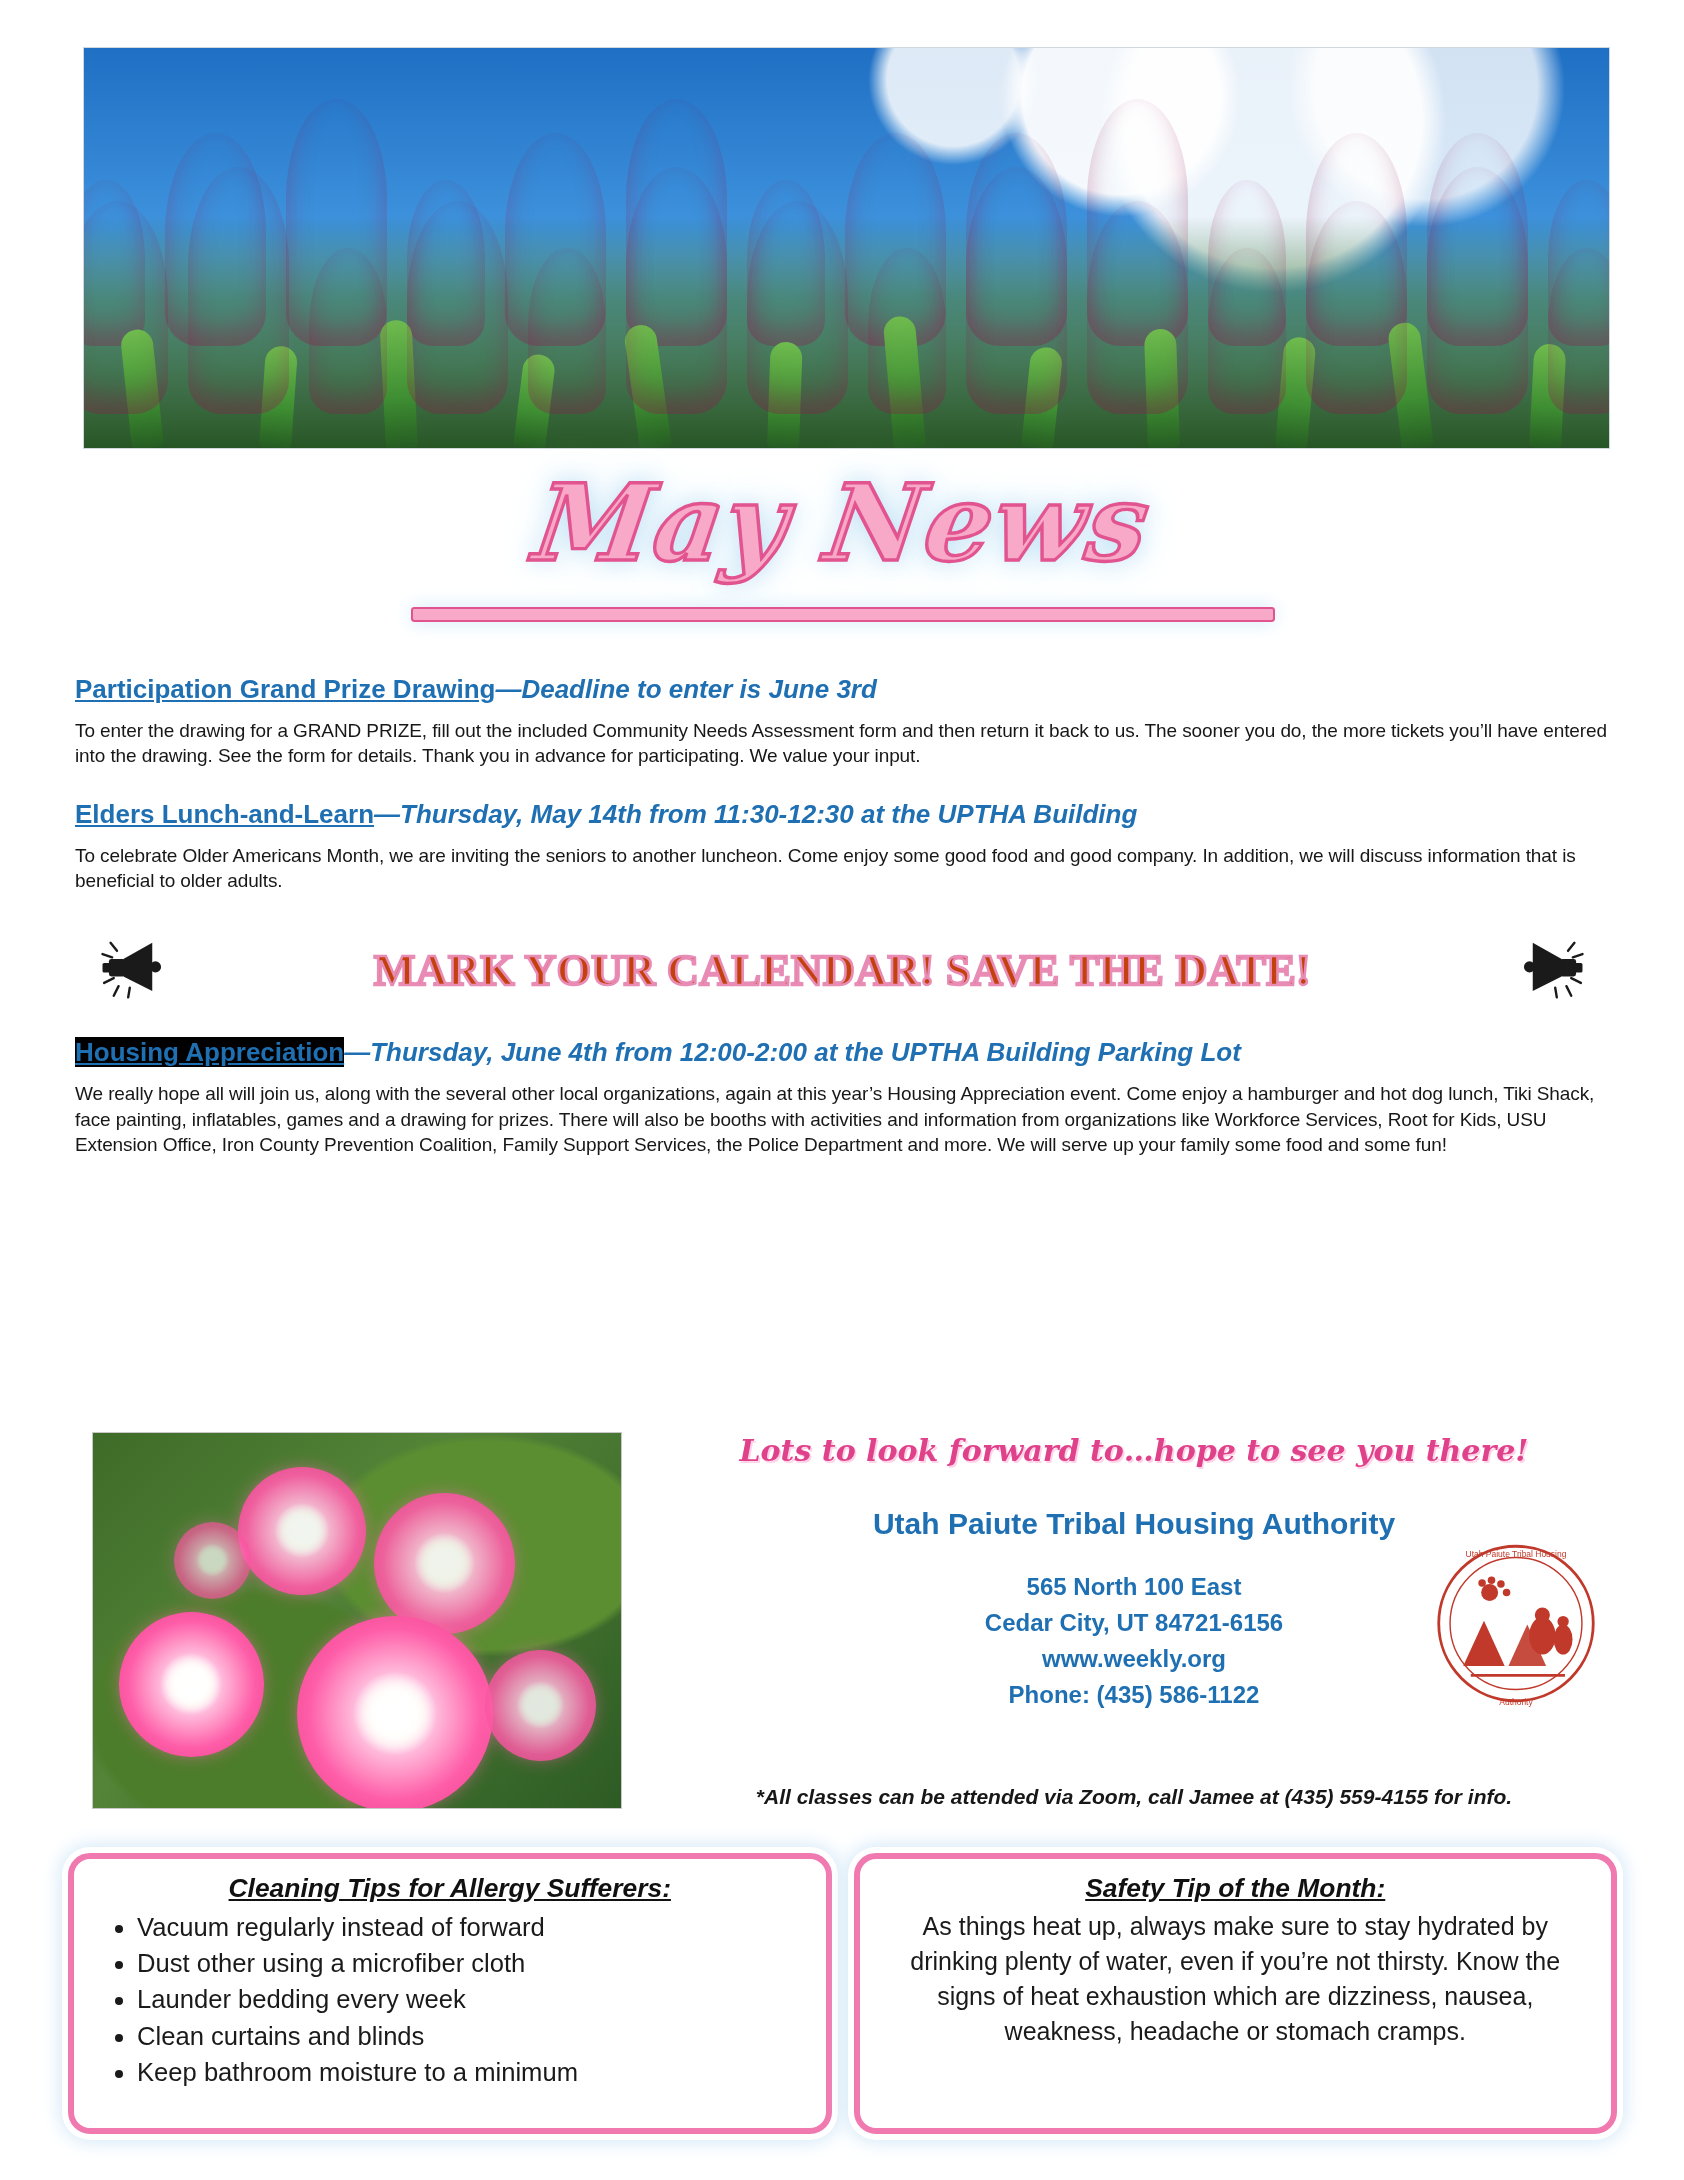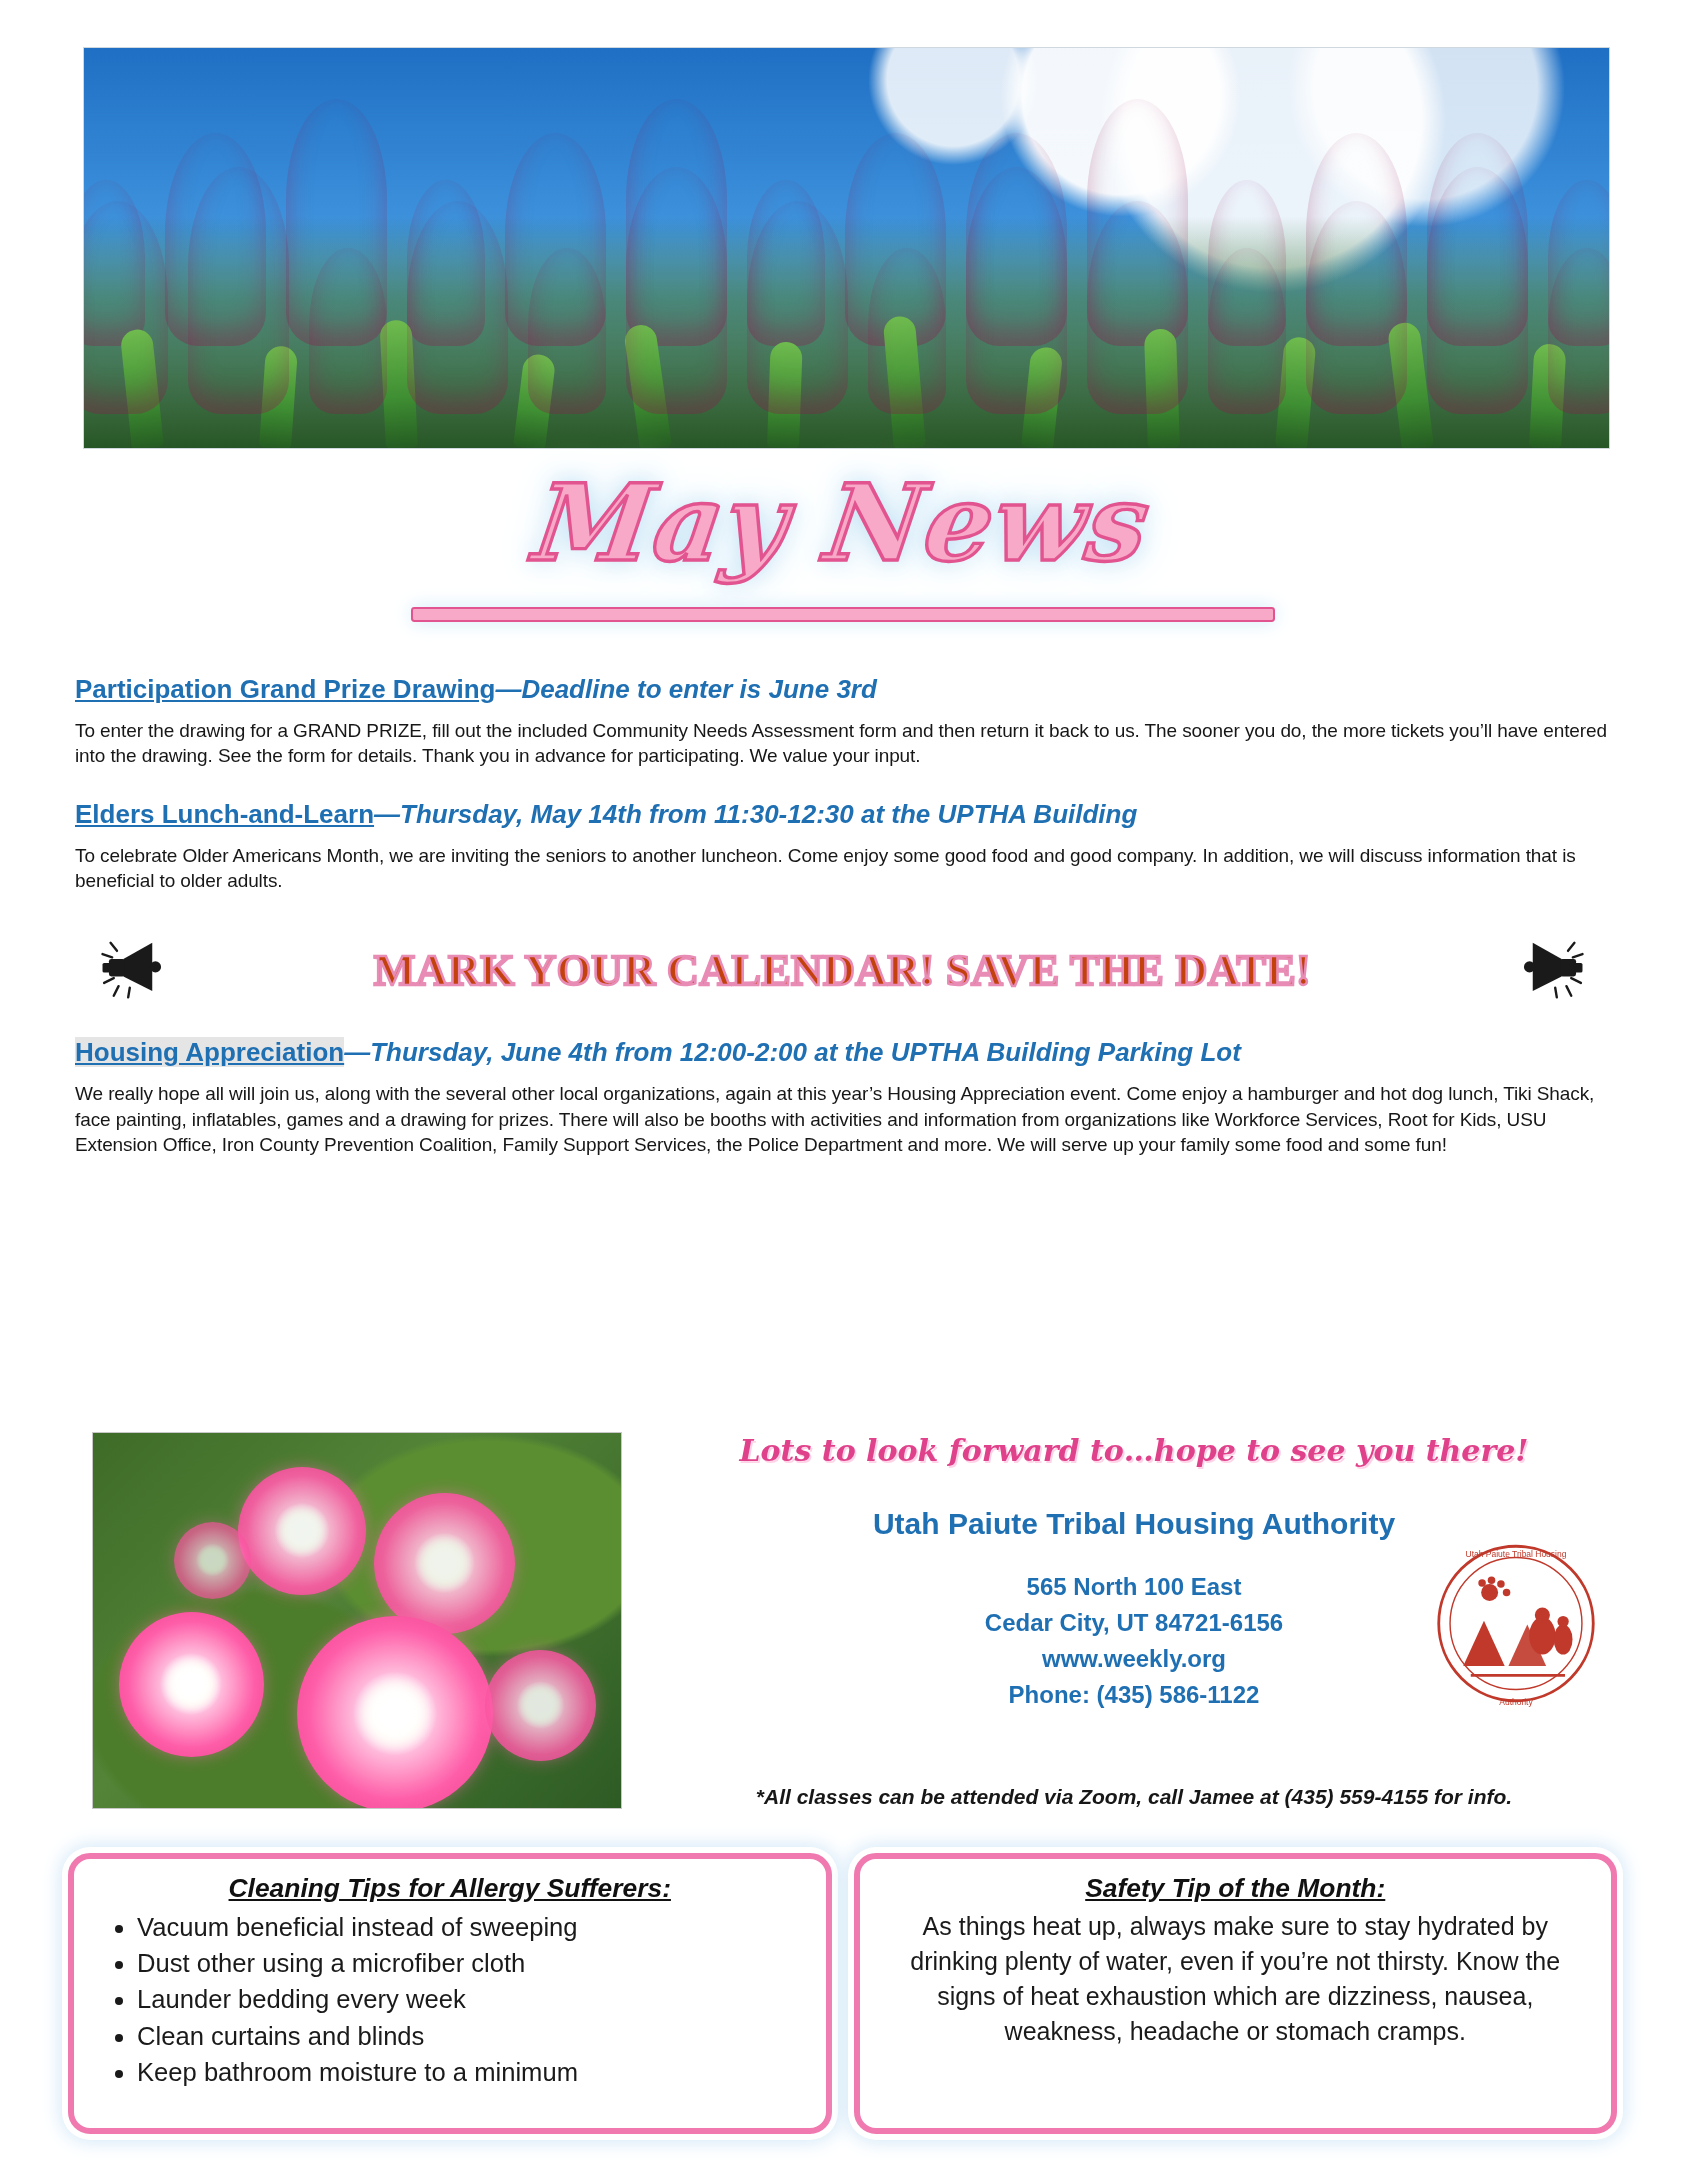--- a/index.html
+++ b/index.html
@@ -138,21 +138,21 @@
     font-weight: 700;
     color: #1f6fb3;
     margin: 0 0 12px 0;
     line-height: 1.25;
   }
   .head-line .lead {
     text-decoration: underline;
     font-style: normal;
   }
   .head-line .lead.hl {
-    background: #e5e5e5;
+    background: #000000;
   }
   .head-line .tail {
     font-style: italic;
   }
   p.body {
     font-size: 19px;
     line-height: 1.36;
     margin: 0 0 29px 0;
     color: #171717;
     letter-spacing: -0.1px;
@@ -474,21 +474,21 @@
     </div>
 
     <div class="zoom-note">*All classes can be attended via Zoom, call Jamee at (435) 559-4155 for info.</div>
   </div>
 
   <div class="boxes">
 
     <div class="tipbox">
       <h3>Cleaning Tips for Allergy Sufferers:</h3>
       <ul>
-        <li>Vacuum beneficial instead of sweeping</li>
+        <li>Vacuum regularly instead of forward</li>
         <li>Dust other using a microfiber cloth</li>
         <li>Launder bedding every week</li>
         <li>Clean curtains and blinds</li>
         <li>Keep bathroom moisture to a minimum</li>
       </ul>
     </div>
 
     <div class="tipbox">
       <h3>Safety Tip of the Month:</h3>
       <p class="tiptext">As things heat up, always make sure to stay hydrated by drinking plenty of water, even if you’re not thirsty. Know the signs of heat exhaustion which are dizziness, nausea, weakness, headache or stomach cramps.</p>

